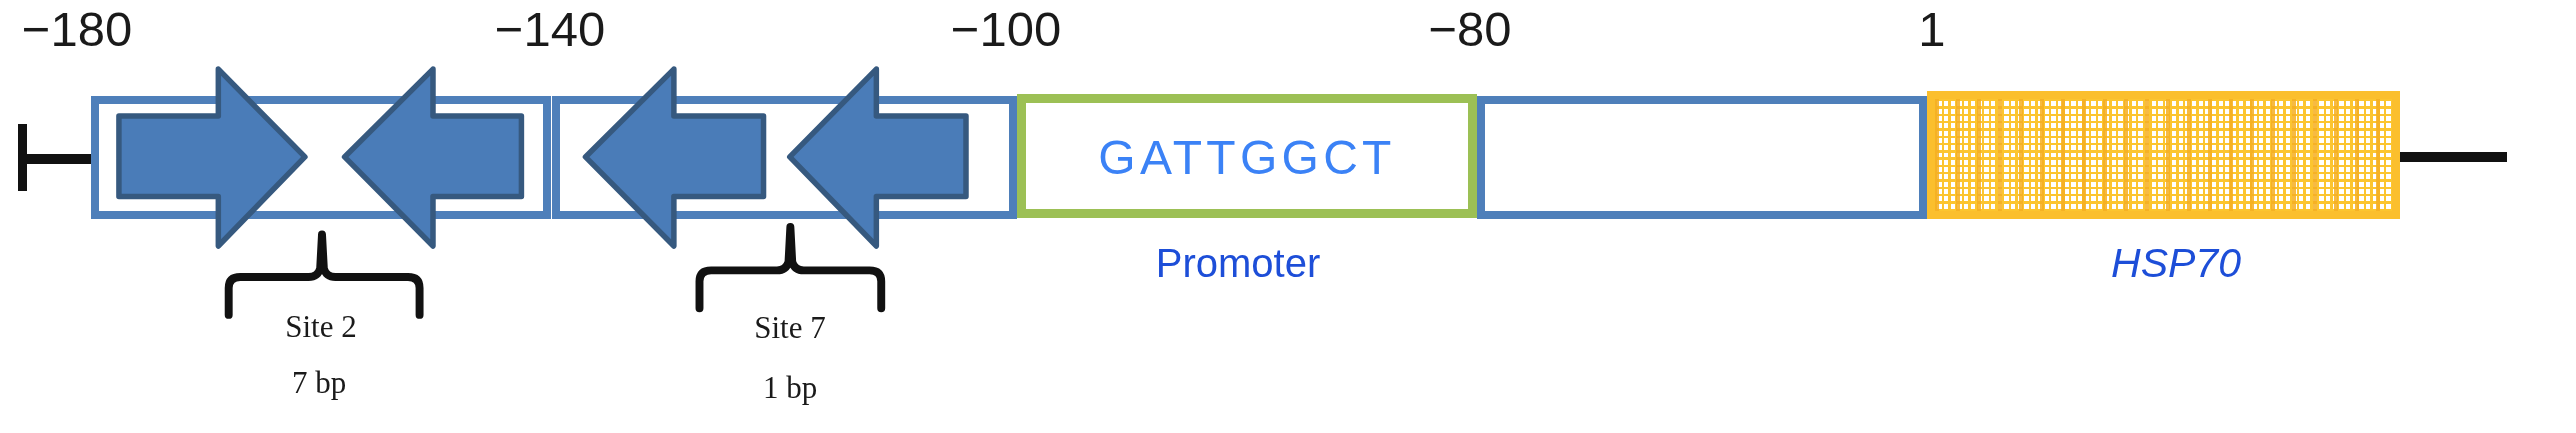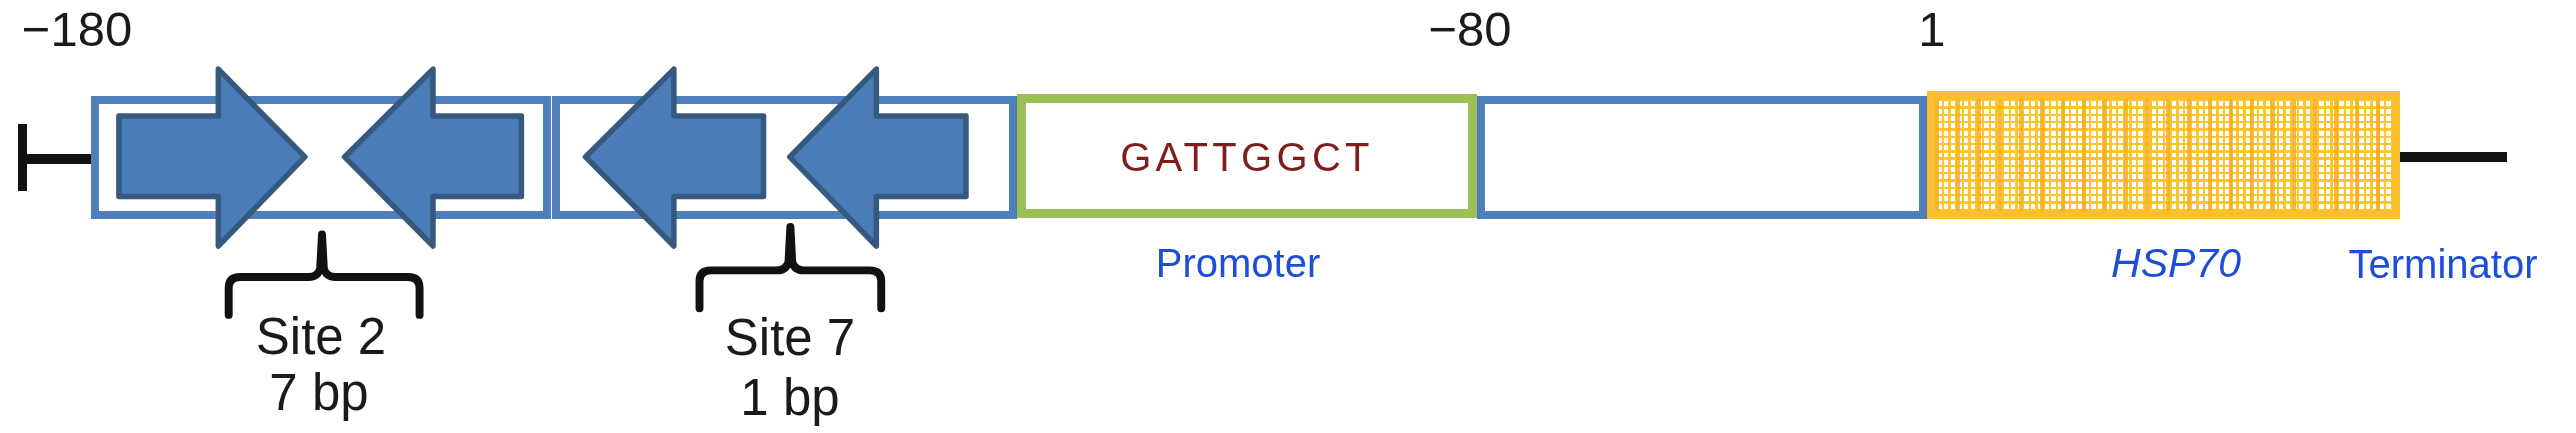--- a/index.html
+++ b/index.html
@@ -28,24 +28,25 @@
     position: absolute;
     transform: translateX(-50%);
     font-size: 40px;
     line-height: 1;
     color: #1d4ed8;
     white-space: nowrap;
   }
   .site-label {
     position: absolute;
     transform: translateX(-50%);
-    font-size: 51px;
+    font-size: 31px;
     line-height: 1;
     color: #1a1a1a;
     white-space: nowrap;
+    font-family: Liberation Serif, serif;
   }
   .bar-seg {
     position: absolute;
     top: 96px;
     height: 123px;
     box-sizing: border-box;
     background: #ffffff;
   }
   .seg-blue   { border: 8px solid #4E7FBA; }
   .seg-green  { border: 9.8px solid #9CC055; top: 94px; height: 124px; }
@@ -56,39 +57,41 @@
     background-color: #ffffff;
     background-image:
       repeating-linear-gradient(90deg, rgba(245,174,33,0.85) 0 3.7px, transparent 3.7px 21px),
       repeating-linear-gradient(90deg, #FCC52F 0 2.4px, transparent 2.4px 6.7px),
       repeating-linear-gradient(0deg,  #FCC52F 0 2.4px, transparent 2.4px 7.3px);
   }
   .black-rect { position: absolute; background: #111111; }
   .seq-text {
     position: absolute;
     transform: translate(-50%, -50%);
-    font-size: 40px;
+    font-size: 48px;
     letter-spacing: 4.3px;
-    color: #7f1d1d;
+    color: #3b82f6;
     white-space: nowrap;
   }
   .italic { font-style: italic; margin-left: 10px; }
   svg.overlay {
     position: absolute;
     left: 0; top: 0;
     width: 2576px;
     height: 434px;
   }
 </style>
 </head>
 <body>
 
 <div id="canvas">
 
   <div class="pos-label" style="left:77px">−180</div>
+  <div class="pos-label" style="left:550px">−140</div>
+  <div class="pos-label" style="left:1006px">−100</div>
   <div class="pos-label" style="left:1470px">−80</div>
   <div class="pos-label" style="left:1932px">1</div>
 
   <div class="black-rect" style="left:18.3px;top:124px;width:8.5px;height:67px"></div>
   <div class="black-rect" style="left:27px;top:154px;width:66px;height:9.8px"></div>
 
   <div class="bar-seg seg-blue" style="left:91px;width:460px"></div>
   <div class="bar-seg seg-blue" style="left:552px;width:465px"></div>
   <div class="bar-seg seg-green" style="left:1017px;width:460px"></div>
   <div class="bar-seg seg-blue" style="left:1477px;width:450px"></div>
@@ -106,21 +109,20 @@
 
     <path d="M375,516 V472 Q375,454 394,454 H506 Q521,454 525,440 L528,384 L531,440 Q535,454 550,454 H669 Q688,454 688,472 V516" fill="none" stroke="#111111" stroke-width="13" stroke-linecap="round" stroke-linejoin="round"></path>
 
     <path d="M1147,505 V461 Q1147,443 1166,443 H1274 Q1289,443 1293,429 L1296,372 L1299,429 Q1303,443 1318,443 H1426 Q1445,443 1445,461 V505" fill="none" stroke="#111111" stroke-width="13" stroke-linecap="round" stroke-linejoin="round"></path>
   </svg>
 
   <div class="seq-text" style="left:1247px;top:157px">GATTGGCT</div>
 
   <div class="sub-label" style="left:1238px;top:243px">Promoter</div>
   <div class="sub-label italic" style="left:2166px;top:243px;font-size:41px">HSP70</div>
-  <div class="sub-label" style="left:2443px;top:244px">Terminator</div>
 
   <div class="site-label" style="left:321px;top:311px">Site 2</div>
   <div class="site-label" style="left:319px;top:367px">7 bp</div>
   <div class="site-label" style="left:790px;top:312px">Site 7</div>
   <div class="site-label" style="left:790px;top:372px">1 bp</div>
 
 </div>
 
 
 </body></html>

